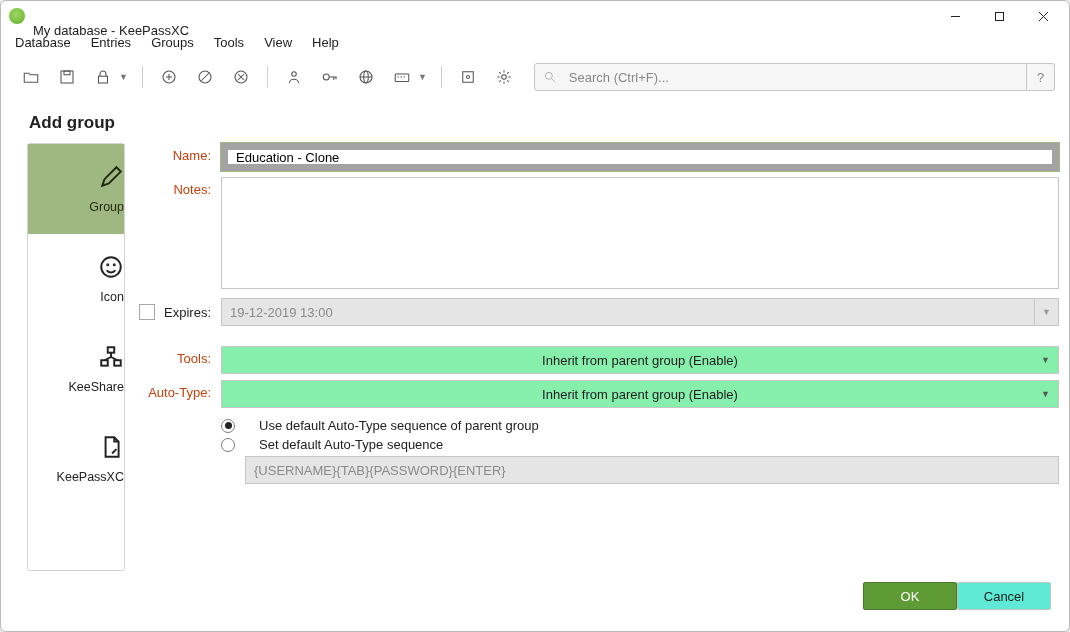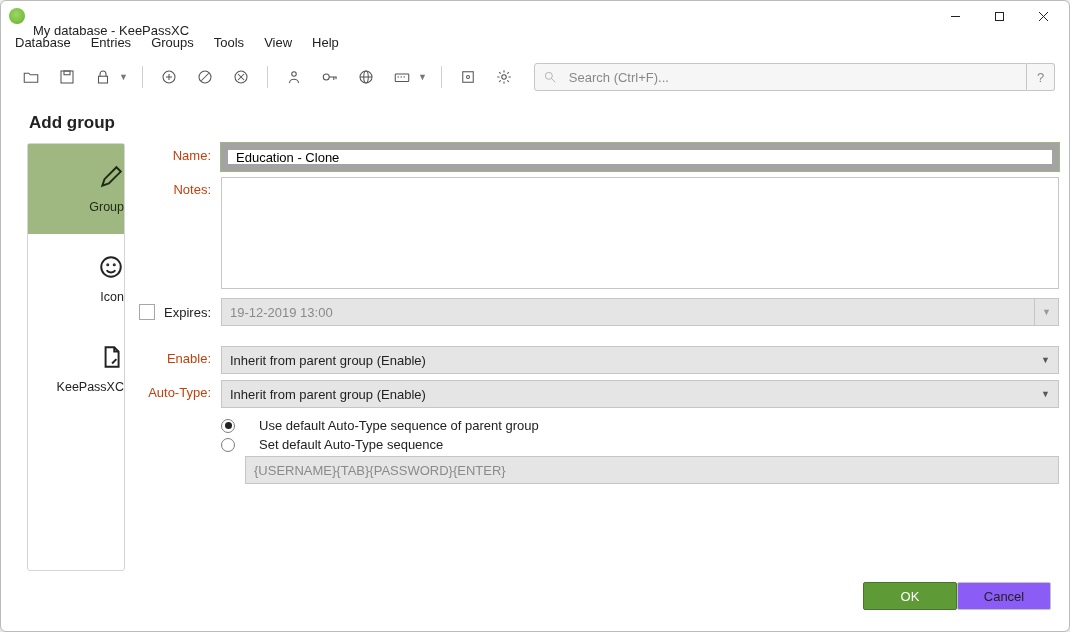--- a/index.html
+++ b/index.html
@@ -40,30 +40,30 @@
   .form { flex:1 1 auto; padding-left:14px; display:flex; flex-direction:column;}
   .row { display:flex; align-items:flex-start; margin-bottom:6px;}
   .row > label { width:82px; text-align:right; padding-right:10px; padding-top:5px; color:#c2410c;}
   .row .field { flex:1 1 auto; }
   input[type=text].txt { width:100%; height:28px; border:7px solid #a3a3a3; outline:1px solid #9fb781; padding:0 8px; font-family:inherit; font-size:13px; background:#fff;}
   textarea.notes { width:100%; height:112px; border:1px solid #c6c6c6; resize:none; font-family:inherit; font-size:13px; padding:6px 8px; background:#fff;}
   .expire-row .check { width:16px; height:16px; border:1px solid #a7a7a7; margin-right:8px; margin-top:-1px;}
   .expire-field { flex:1 1 auto; display:flex;}
   .disabled-input { flex:1 1 auto; height:28px; border:1px solid #c6c6c6; background:#e5e5e5; color:#8a8a8a; display:flex; align-items:center; padding:0 8px;}
   .combo-btn { width:24px; height:28px; border:1px solid #c6c6c6; border-left:none; background:#e5e5e5; display:flex; align-items:center; justify-content:center; font-size:9px; color:#9a9a9a;}
-  .combo { height:28px; border:1px solid #c6c6c6; background:#e5e5e5; display:flex; align-items:center; padding:0 8px; position:relative;}
+  .combo { height:28px; border:1px solid #c6c6c6; background:#86efac; display:flex; align-items:center; padding:0 8px; position:relative;justify-content:center;}
   .combo .arrow { position:absolute; right:8px; font-size:9px; color:#555;}
   .radio-row { display:flex; align-items:center; gap:24px; margin:4px 0 4px 0;}
   .radio { width:14px; height:14px; border:1px solid #7d7d7d; border-radius:50%; display:flex; align-items:center; justify-content:center;}
   .radio.checked::after { content:""; width:7px; height:7px; background:#222; border-radius:50%;}
   .seq-input { margin-left:24px; margin-top:0;}
   .seq-input .disabled-input { font-size:13px; }
   
   .footer { height:50px; display:flex; align-items:center; justify-content:flex-end; padding:0 8px;}
-  .btn { width:94px; height:28px; border:1px solid #c3c3c3; background:#8b5cf6; display:flex; align-items:center; justify-content:center; border-radius:2px;}
+  .btn { width:94px; height:28px; border:1px solid #c3c3c3; background:#5eead4; display:flex; align-items:center; justify-content:center; border-radius:2px;}
   .btn.primary { background:#5e9b36; border-color:#477829; color:#fff;}
 </style>
 </head>
 <body>
 
 <div class="window">
 
   <div class="titlebar">
     <div class="app-icon"></div>
     <div class="title">My database - KeePassXC</div>
@@ -204,20 +204,31 @@
           <span class="side-label">Group</span>
         </div>
         <div class="side-item">
           <svg viewBox="0 0 24 24">
               <circle cx="12" cy="12" r="9"></circle>
               <circle cx="9" cy="10" r="0.5" fill="#222"></circle>
               <circle cx="15" cy="10" r="0.5" fill="#222"></circle>
               <path d="M8 15c1 1.5 2.5 2 4 2s3-.5 4-2"></path>
             </svg>
           <span class="side-label">Icon</span>
+        </div>
+        <div class="side-item">
+          <svg viewBox="0 0 24 24">
+              <rect x="9" y="3" width="6" height="5"></rect>
+              <rect x="3" y="15" width="6" height="5"></rect>
+              <rect x="15" y="15" width="6" height="5"></rect>
+              <line x1="12" y1="8" x2="12" y2="12"></line>
+              <line x1="6" y1="15" x2="12" y2="12"></line>
+              <line x1="18" y1="15" x2="12" y2="12"></line>
+            </svg>
+          <span class="side-label">KeeShare</span>
         </div>
         <div class="side-item">
           <svg viewBox="0 0 24 24">
               <path d="M7 3h8l4 4v14H7z"></path>
               <path d="M15 3v4h4"></path>
               <path d="M13 18l4-4"></path>
             </svg>
           <span class="side-label">KeePassXC</span>
         </div>
       </div>
@@ -236,21 +247,21 @@
             <div class="check"></div>
             <span>Expires:</span>
           </div>
           <div class="expire-field">
             <div class="disabled-input">19-12-2019 13:00</div>
             <div class="combo-btn">▼</div>
           </div>
         </div>
         <div style="height:14px;"></div>
         <div class="row">
-          <label>Enable:</label>
+          <label>Tools:</label>
           <div class="field">
             <div class="combo">
               <span>Inherit from parent group (Enable)</span>
               <span class="arrow">▼</span>
             </div>
           </div>
         </div>
         <div class="row">
           <label>Auto-Type:</label>
           <div class="field">

